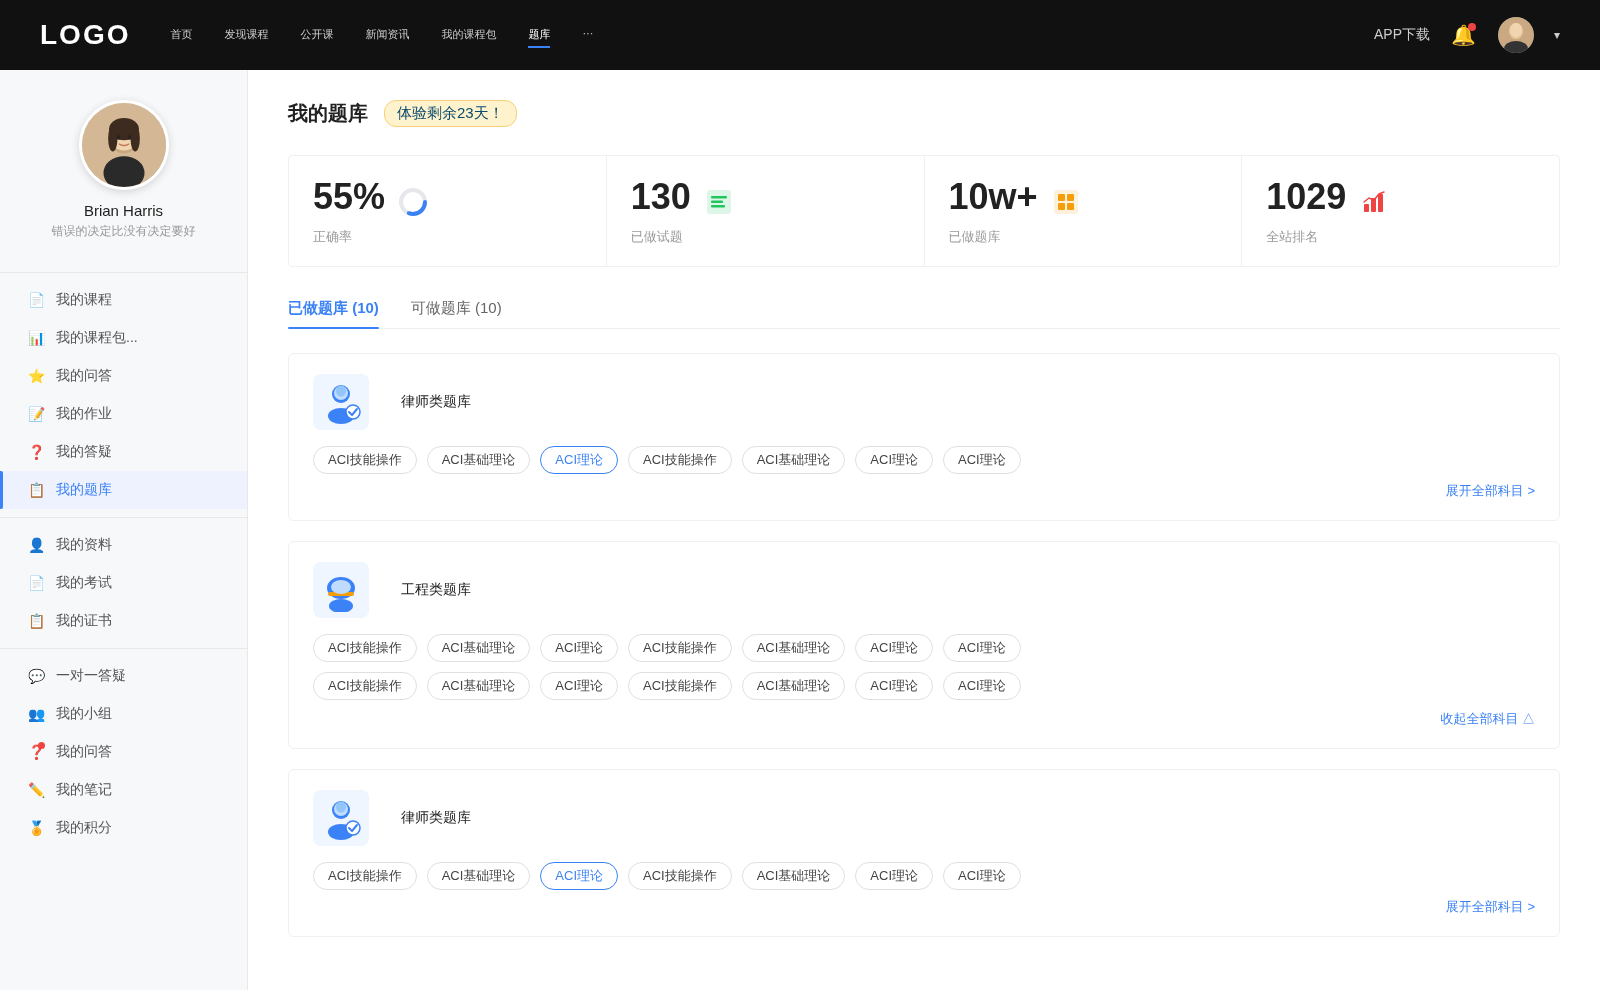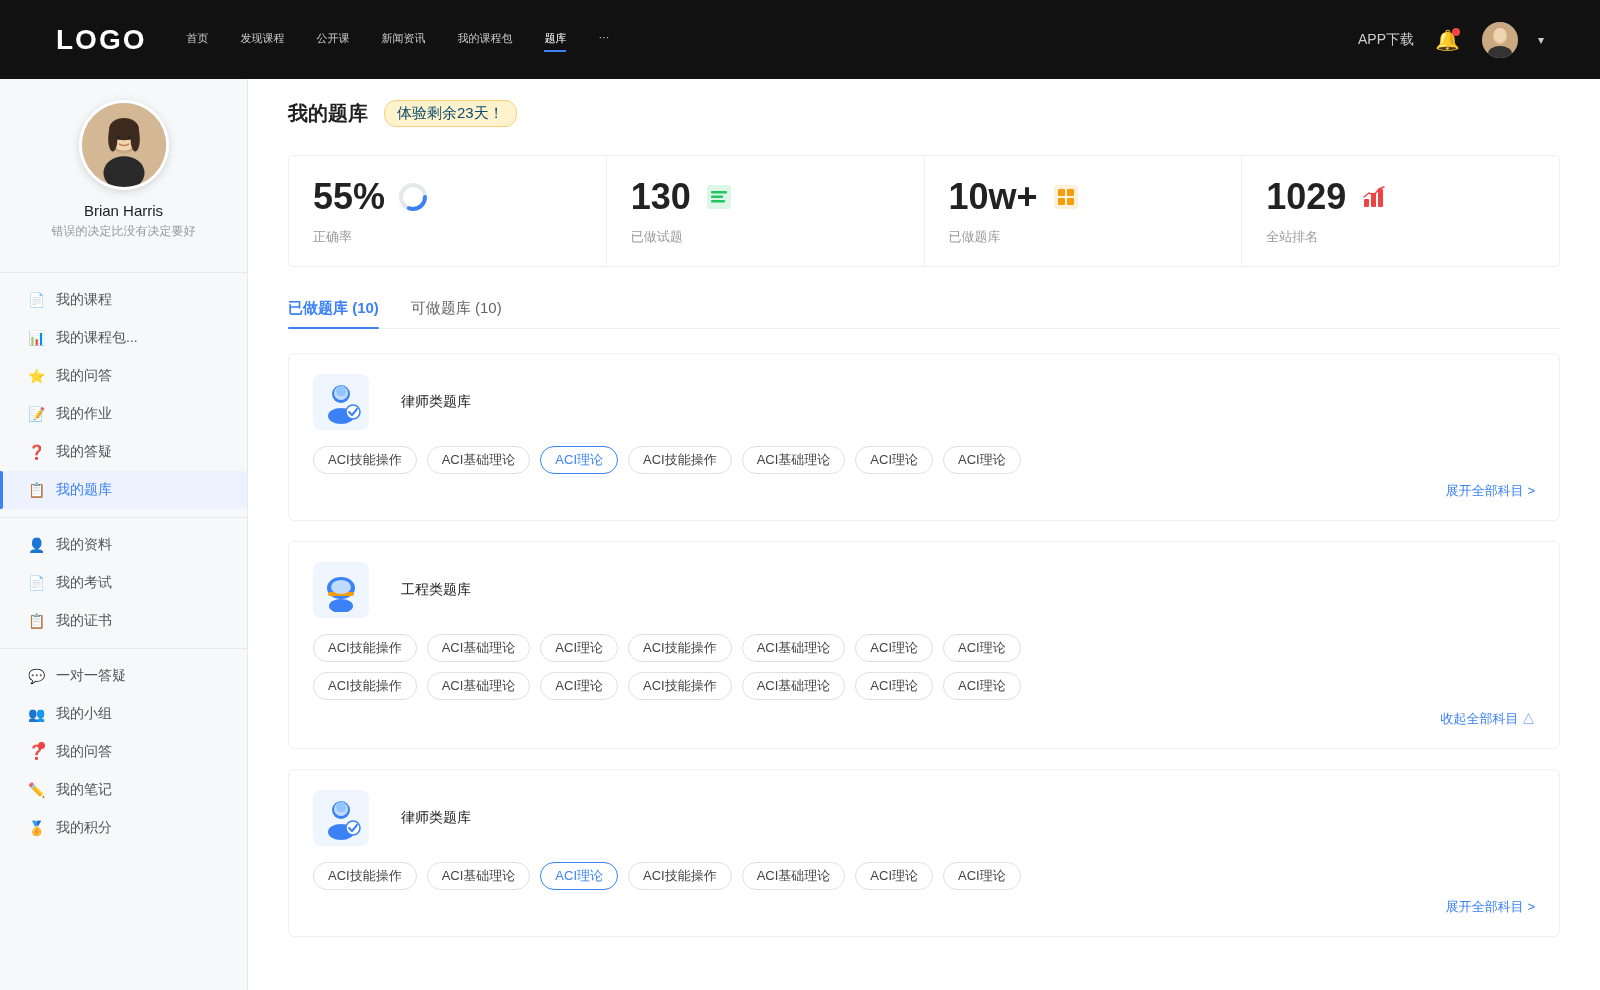--- a/index.html
+++ b/index.html
@@ -1,21 +1,21 @@
 <!DOCTYPE html>
 <html><head>
   <meta charset="utf-8">
   <style>
     * { box-sizing: border-box; margin: 0; padding: 0; }
     body { font-family: -apple-system, BlinkMacSystemFont, 'PingFang SC', 'Microsoft YaHei', sans-serif; background: #f0f2f5; min-height: 990px; }
 
     
     .navbar {
-      background: #111; height: 79px; display: flex; align-items: center;
-      padding: 0 56px; gap: 40px; position: fixed; top: 0; left: 0; right: 0; z-index: 100;
+      background: #111; height: 70px; display: flex; align-items: center;
+      padding: 0 40px; gap: 40px; position: fixed; top: 0; left: 0; right: 0; z-index: 100;
     }
     .nav-logo { color: #fff; font-size: 28px; font-weight: bold; letter-spacing: 2px; min-width: 80px; }
     .nav-links { display: flex; gap: 32px; flex: 1; }
     .nav-link {
       color: #ccc; font-size: 11px; cursor: pointer; padding: 4px 0;
       text-decoration: none; white-space: nowrap;
     }
     .nav-link.active { color: #fff; border-bottom: 2px solid #3b82f6; }
     .nav-right { display: flex; align-items: center; gap: 20px; margin-left: auto; }
     .nav-app-download { color: #ccc; font-size: 14px; cursor: pointer; }
@@ -89,21 +89,21 @@
     
     .stats-row {
       display: flex; gap: 0; margin-bottom: 32px;
       border: 1px solid #f0f0f0; border-radius: 4px; overflow: hidden;
     }
     .stat-card {
       flex: 1; padding: 20px 24px; border-right: 1px solid #f0f0f0;
       display: flex; flex-direction: column; gap: 8px; position: relative;
     }
     .stat-card:last-child { border-right: none; }
-    .stat-row { display: flex; align-items: center; gap: 12px; }
+    .stat-row { display: flex; align-items: flex-end; gap: 12px; }
     .stat-value { font-size: 36px; font-weight: 700; color: #222; }
     .stat-icon { width: 32px; height: 32px; display: flex; align-items: center; justify-content: center; font-size: 20px; }
     .stat-label { font-size: 13px; color: #999; margin-top: 2px; }
 
     
     .tabs-bar { display: flex; gap: 32px; margin-bottom: 24px; border-bottom: 1px solid #eee; }
     .tab-item {
       font-size: 15px; color: #666; padding-bottom: 10px; cursor: pointer;
       position: relative;
     }

